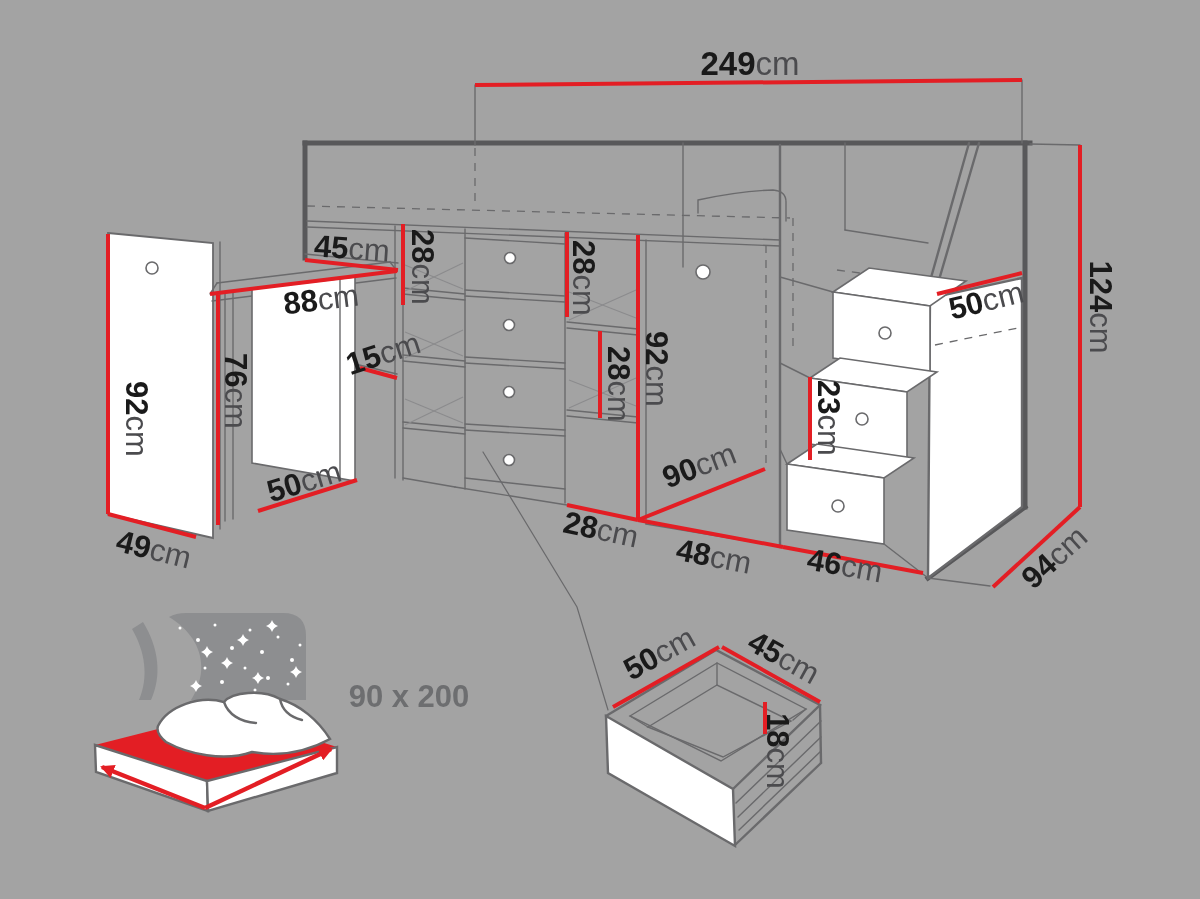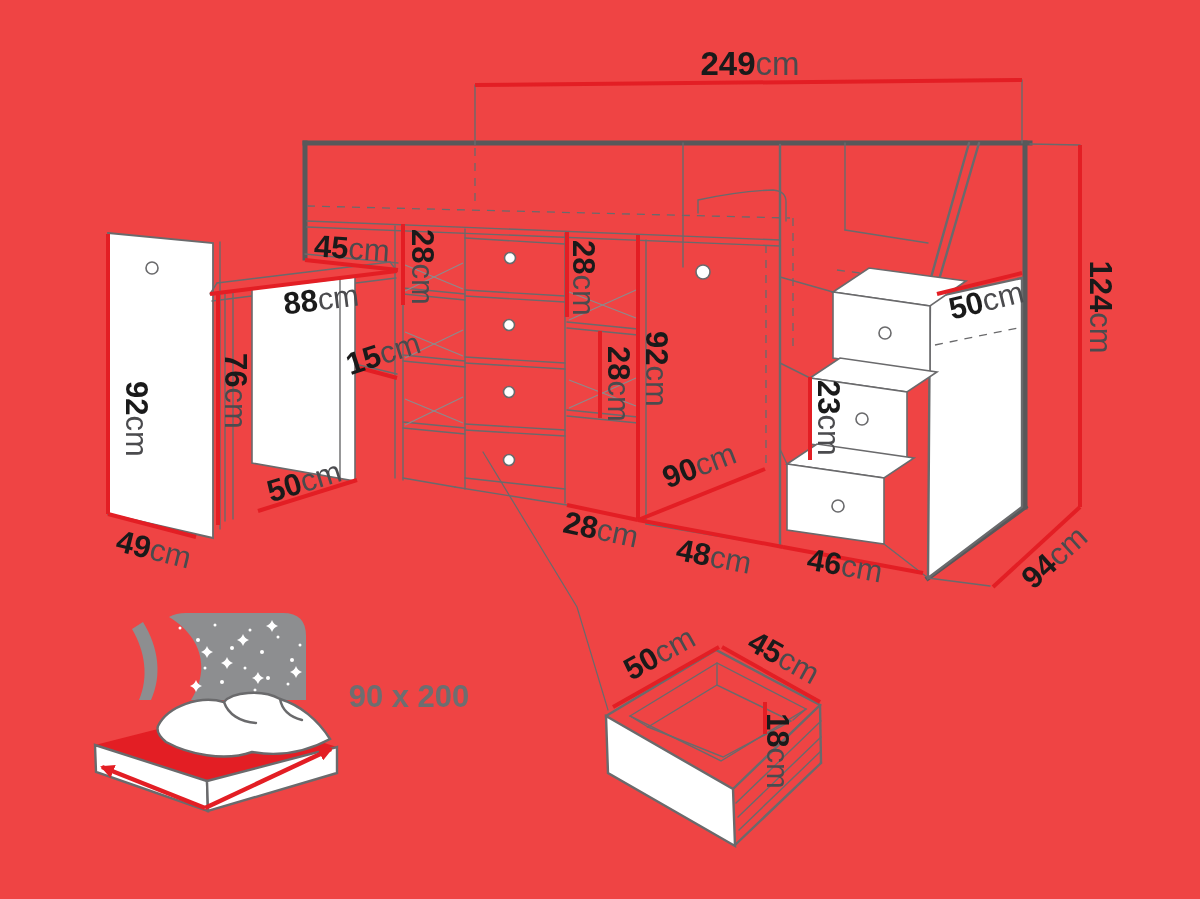--- a/index.html
+++ b/index.html
@@ -1,16 +1,16 @@
 <!DOCTYPE html>
 <html><head>
 <meta charset="utf-8">
 <style>
   html,body{margin:0;padding:0;background:#ffffff;}
-  .stage{position:relative;width:1200px;height:899px;background:#ef4444;overflow:hidden;
+  .stage{position:relative;width:1200px;height:899px;background:#a3a3a3;overflow:hidden;
          font-family:"Liberation Sans",sans-serif;}
   svg{display:block;}
   .ln{stroke:#6a6a6c;stroke-width:1.4;fill:none;stroke-linecap:round;}
   .ln2{stroke:#6a6a6c;stroke-width:2.4;fill:none;stroke-linecap:round;}
   .lnw{stroke:#6a6a6c;stroke-width:2.4;fill:#ffffff;}
   .faint{stroke:#8b8b8d;stroke-width:1.1;fill:none;}
   .thick{stroke:#58585a;stroke-width:5;fill:none;stroke-linecap:square;}
   .dash{stroke:#6a6a6c;stroke-width:1.3;fill:none;stroke-dasharray:8 7;}
   .red{stroke:#e31e24;stroke-width:4;fill:none;stroke-linecap:butt;}
   .redfill{fill:#e31e24;stroke:none;}

